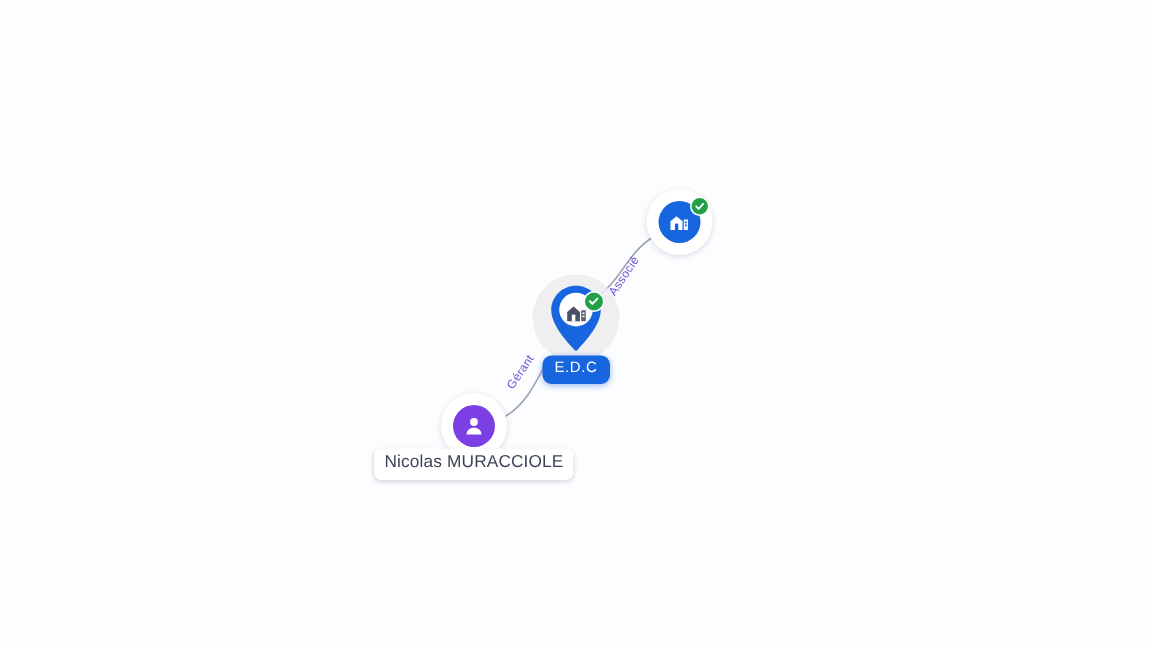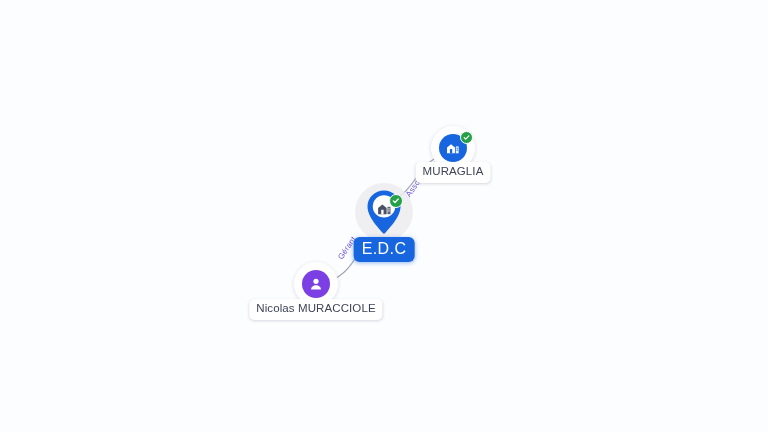--- a/index.html
+++ b/index.html
@@ -114,21 +114,21 @@
     border-radius: 5px;
     background: #ffffff;
     color: #3d4456;
     box-shadow: 0 1px 3px rgba(40,50,80,0.18);
     letter-spacing: .1px;
   }
   .node-label.primary {
     background: #1766e0;
     color: #ffffff;
     box-shadow: 0 1px 4px rgba(23,102,224,0.45);
-    font-size: 16px;
+    font-size: 10px;
     padding: 4px 8px 5px 8px;
     border-radius: 6px;
     letter-spacing: .4px;
   }
 
   
   .edge-label {
     position: absolute;
     font-size: 8px;
     color: #6b52d6;
@@ -165,21 +165,20 @@
           <rect x="17.4" y="14.6" width="1.9" height="1.6" fill="#1766e0"></rect>
         </svg>
       </span>
     </div>
     <div class="verified-badge" style="left:7px; top:-17px;">
       <svg width="7" height="7" viewBox="0 0 12 12" xmlns="http://www.w3.org/2000/svg">
         <path d="M2 6.2 L4.7 8.9 L10 3.3" fill="none" stroke="#ffffff" stroke-width="2.1" stroke-linecap="round" stroke-linejoin="round"></path>
       </svg>
     </div>
   </div>
-  <div class="node-label" style="left:453px; top:162px;">MURAGLIA</div>
 
   <div class="node" style="left:384px; top:212px;">
     <div class="pin-halo"></div>
     <div class="pin-shape">
       <svg width="40" height="48" viewBox="0 0 40 48" xmlns="http://www.w3.org/2000/svg">
         <path d="M20 2.5c-9.1 0-16.5 7.2-16.5 16.1 0 11 12.2 22.6 15.3 26.5
                  a1.6 1.6 0 0 0 2.4 0c3.1-3.9 15.3-15.5 15.3-26.5C36.5 9.7 29.1 2.5 20 2.5z" fill="#1766e0"></path>
         <circle cx="20" cy="18.4" r="11.2" fill="#ffffff"></circle>
       </svg>
     </div>

